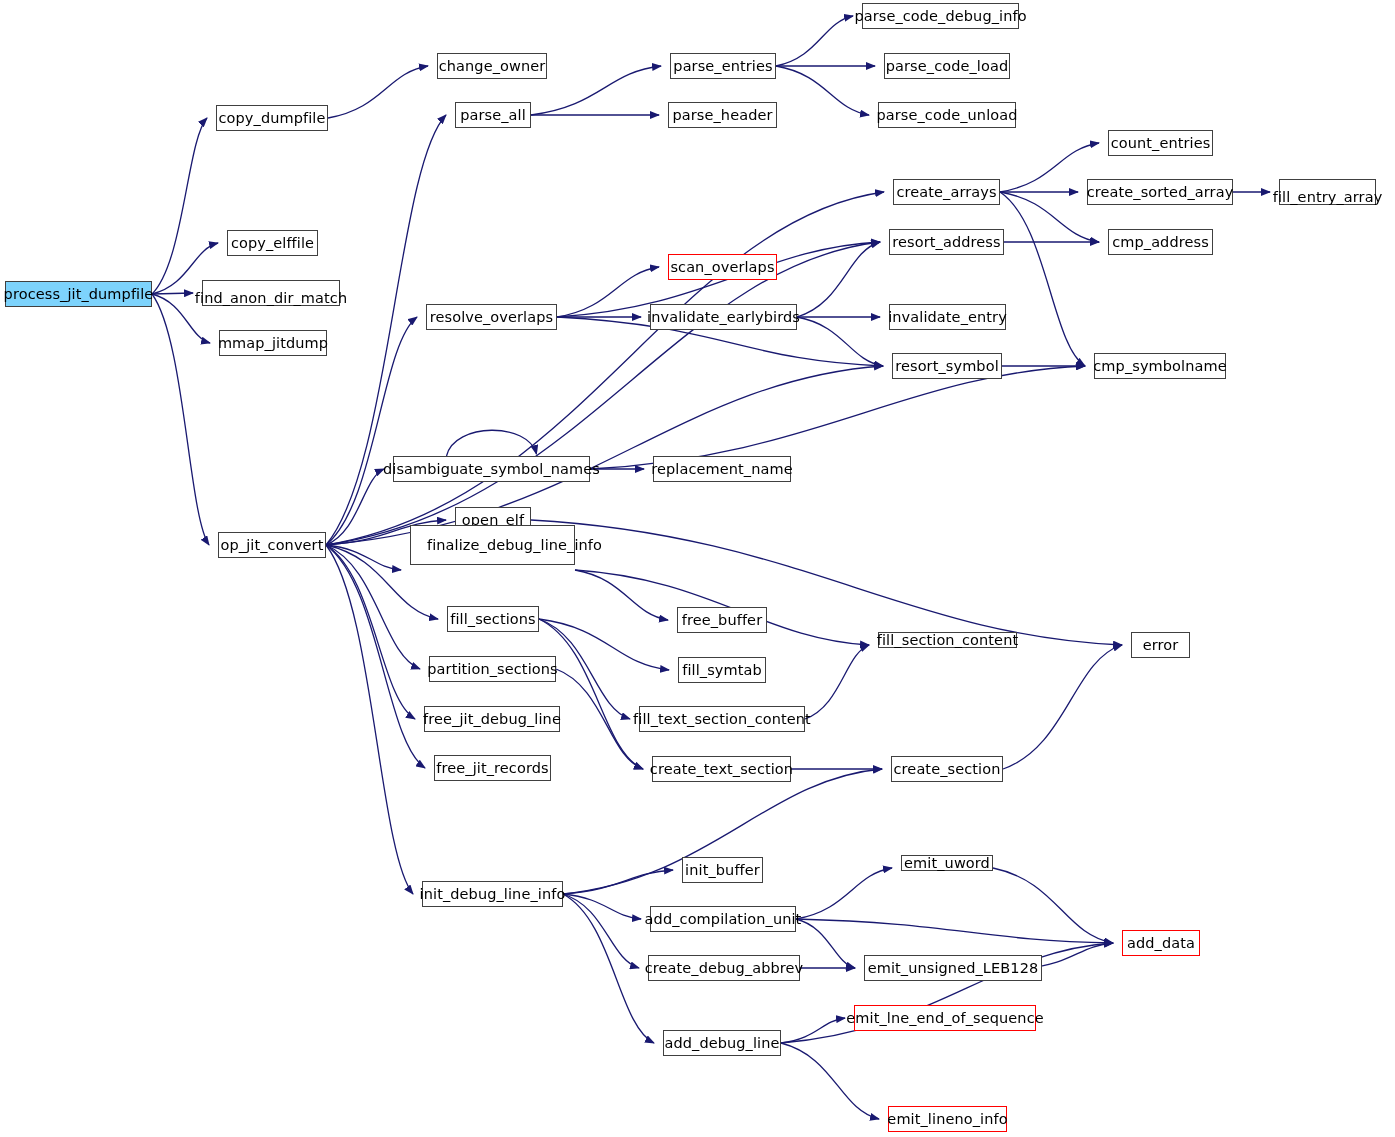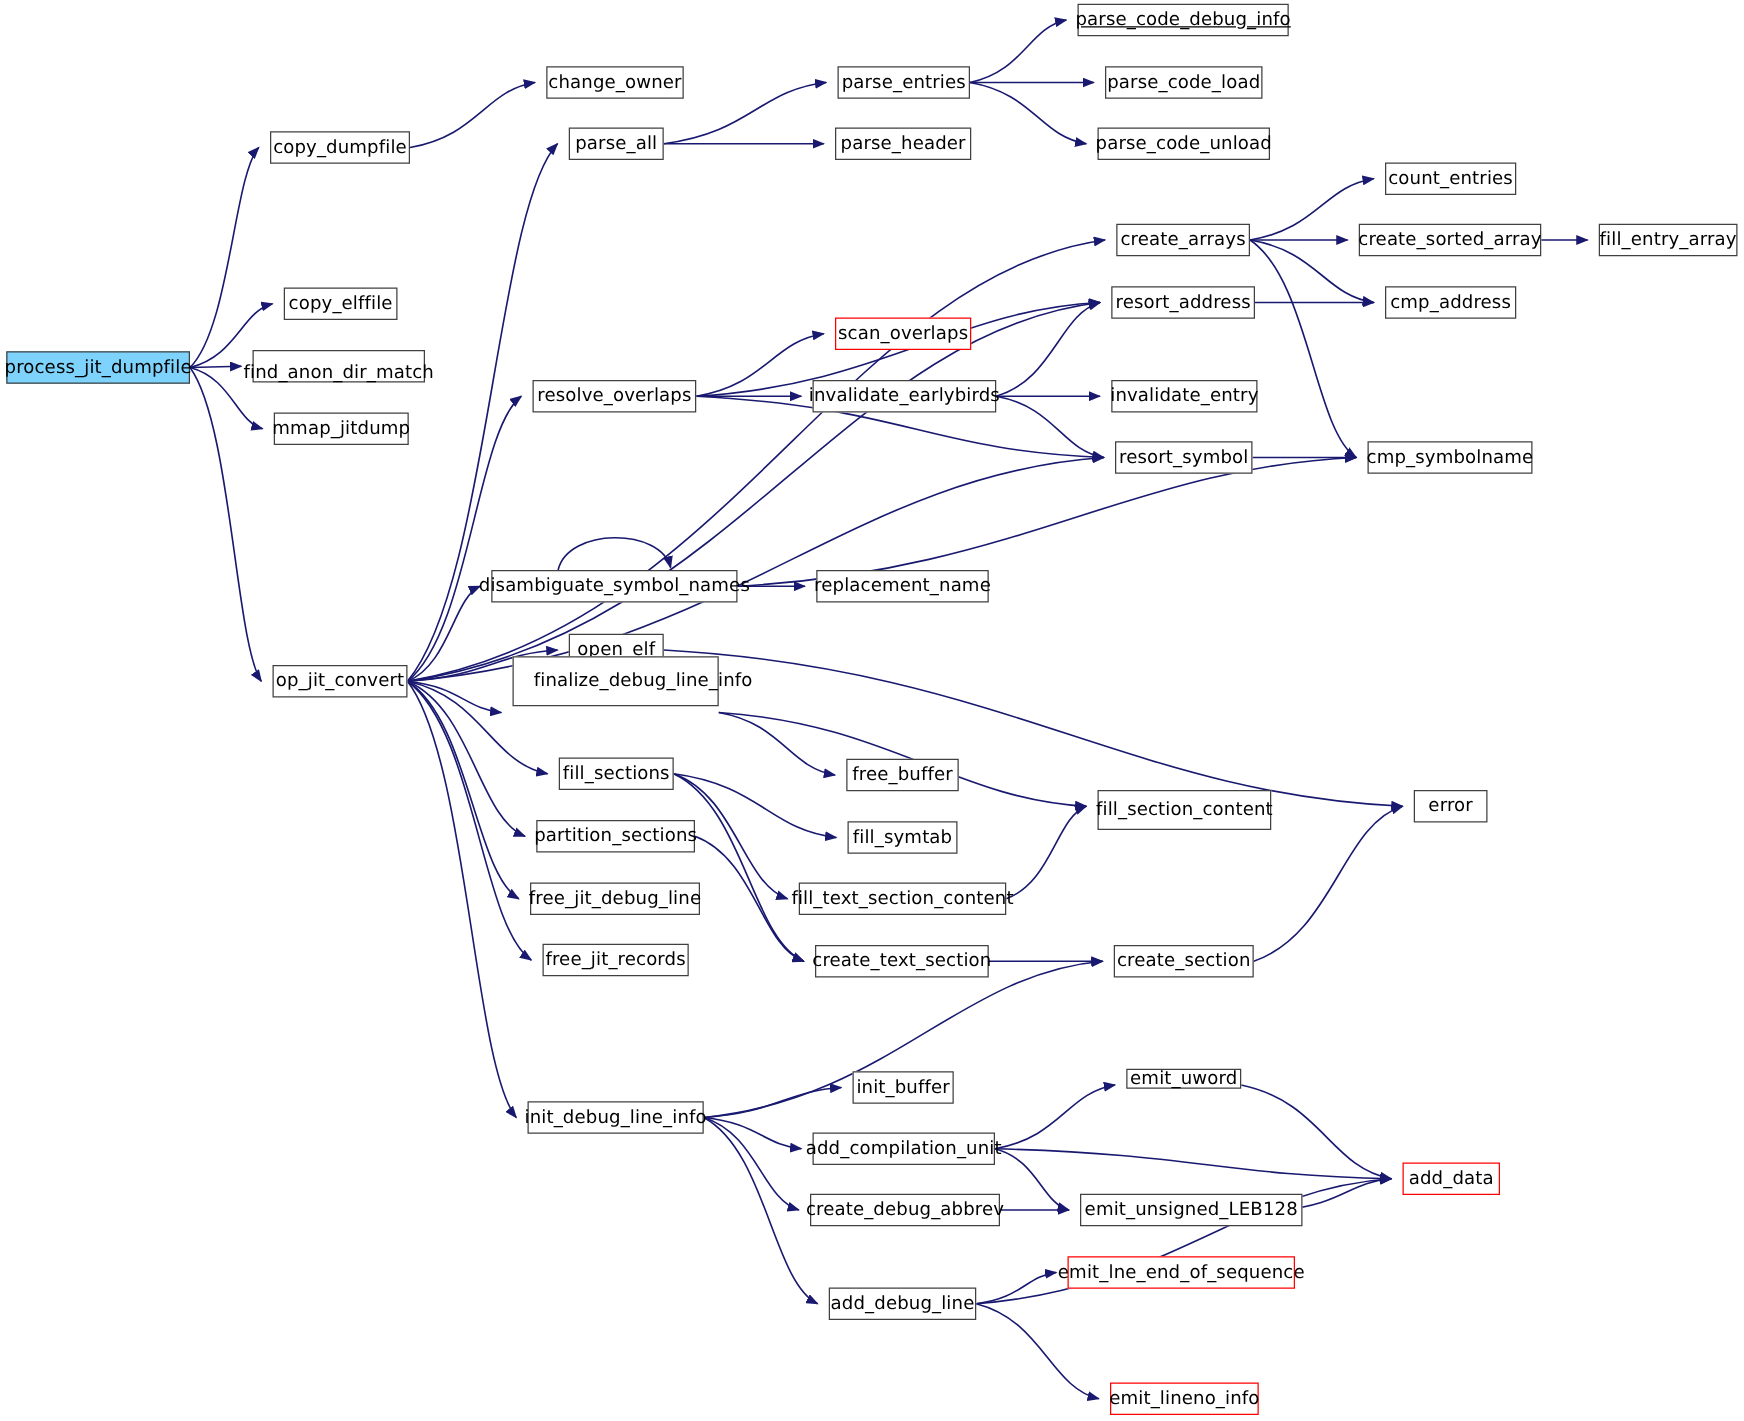--- a/index.html
+++ b/index.html
@@ -126,39 +126,39 @@
       </div>
       <div class="node" style="left: 455px; top: 102px; width: 76px; height: 26px;">
         <span class="lbl">parse_all</span>
       </div>
       <div class="node" style="left: 670px; top: 53px; width: 106px; height: 26px;">
         <span class="lbl">parse_entries</span>
       </div>
       <div class="node" style="left: 668px; top: 102px; width: 109px; height: 26px;">
         <span class="lbl">parse_header</span>
       </div>
-      <div class="node" style="left: 862px; top: 3px; width: 169px; height: 26px; text-decoration: underline;">
+      <div class="node" style="left: 862px; top: 3px; width: 157px; height: 26px;">
         <span class="lbl">parse_code_debug_info</span>
       </div>
       <div class="node" style="left: 884px; top: 53px; width: 126px; height: 26px;">
         <span class="lbl">parse_code_load</span>
       </div>
       <div class="node" style="left: 878px; top: 102px; width: 138px; height: 26px;">
         <span class="lbl">parse_code_unload</span>
       </div>
       <div class="node" style="left: 893px; top: 179px; width: 107px; height: 26px;">
         <span class="lbl">create_arrays</span>
       </div>
       <div class="node" style="left: 1108px; top: 130px; width: 105px; height: 26px;">
         <span class="lbl">count_entries</span>
       </div>
       <div class="node" style="left: 1087px; top: 179px; width: 146px; height: 26px;">
         <span class="lbl">create_sorted_array</span>
       </div>
-      <div class="node" style="left: 1279px; top: 179px; width: 111px; height: 26px;">
+      <div class="node" style="left: 1279px; top: 179px; width: 97px; height: 26px; align-items: flex-end;">
         <span class="lbl">fill_entry_array</span>
       </div>
       <div class="node" style="left: 1108px; top: 229px; width: 105px; height: 26px;">
         <span class="lbl">cmp_address</span>
       </div>
       <div class="node" style="left: 889px; top: 229px; width: 115px; height: 26px;">
         <span class="lbl">resort_address</span>
       </div>
       <div class="node red" style="left: 668px; top: 254px; width: 109px; height: 26px;">
         <span class="lbl">scan_overlaps</span>
@@ -210,21 +210,21 @@
       </div>
       <div class="node" style="left: 424px; top: 706px; width: 136px; height: 26px;">
         <span class="lbl">free_jit_debug_line</span>
       </div>
       <div class="node" style="left: 434px; top: 755px; width: 117px; height: 26px;">
         <span class="lbl">free_jit_records</span>
       </div>
       <div class="node" style="left: 652px; top: 756px; width: 139px; height: 26px; text-align: right;">
         <span class="lbl">create_text_section</span>
       </div>
-      <div class="node" style="left: 878px; top: 632px; width: 139px; height: 32px;">
+      <div class="node" style="left: 878px; top: 632px; width: 139px; height: 16px;">
         <span class="lbl">fill_section_content</span>
       </div>
       <div class="node" style="left: 891px; top: 756px; width: 112px; height: 26px;">
         <span class="lbl">create_section</span>
       </div>
       <div class="node" style="left: 1131px; top: 632px; width: 59px; height: 26px;">
         <span class="lbl">error</span>
       </div>
       <div class="node" style="left: 422px; top: 881px; width: 141px; height: 26px;">
         <span class="lbl">init_debug_line_info</span>

